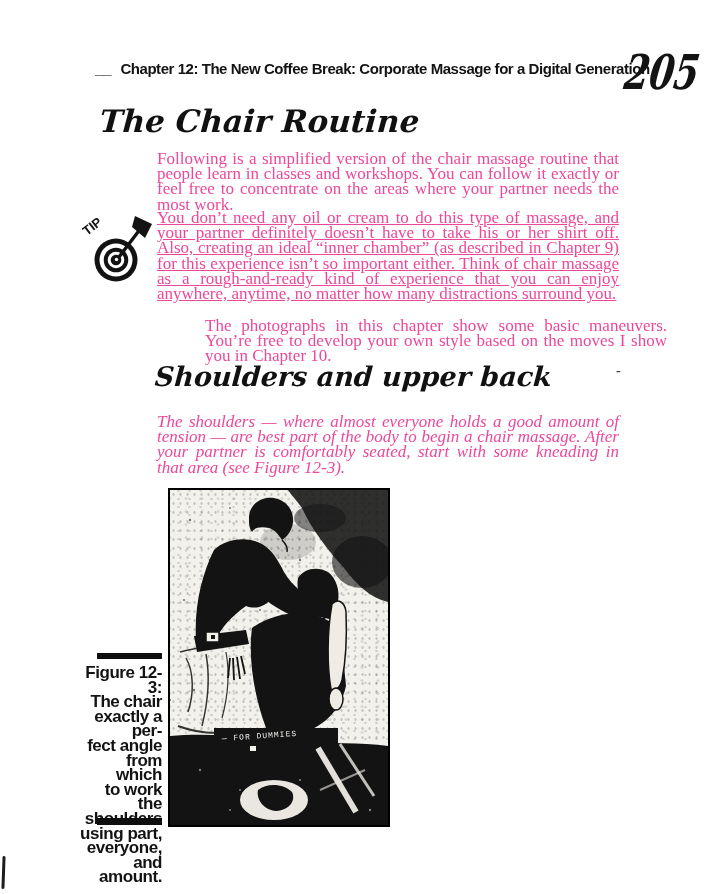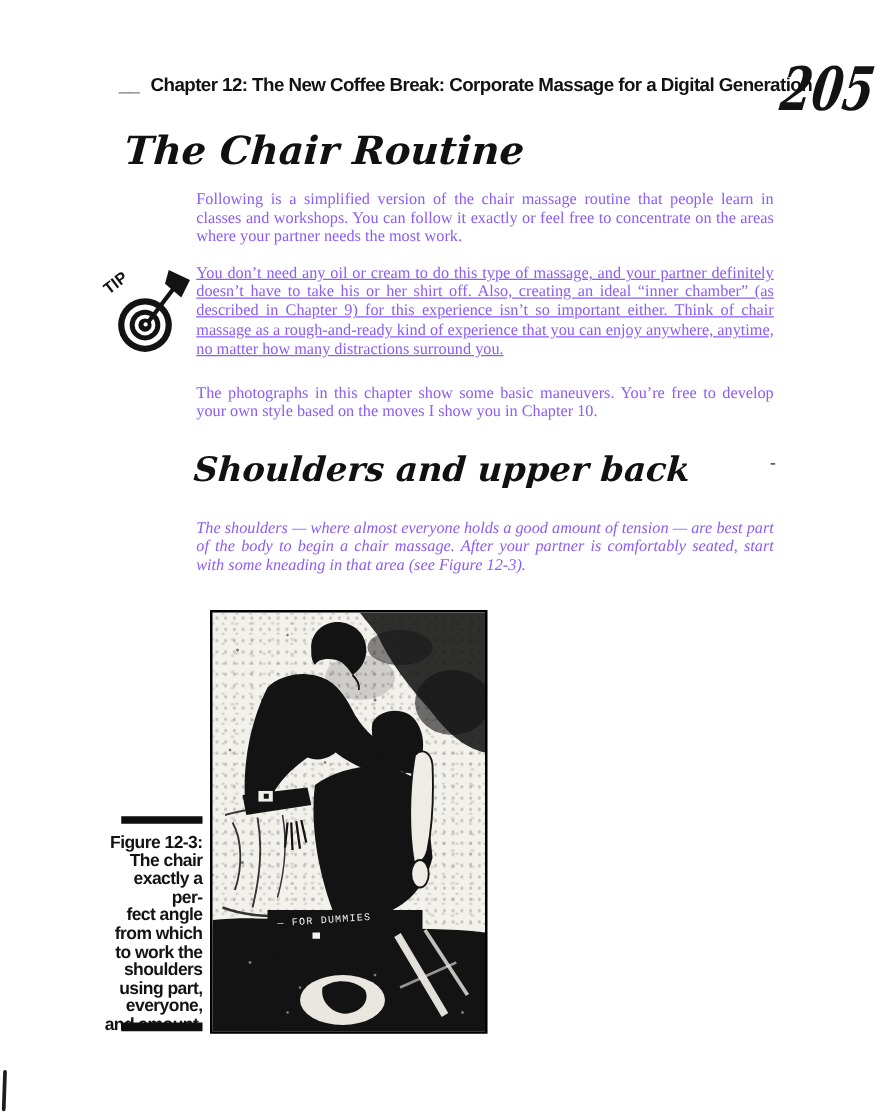--- a/index.html
+++ b/index.html
@@ -18,35 +18,35 @@
   
   .h1{position:absolute;left:101px;top:103px;margin:0;
     font-family:"DejaVu Serif",serif;font-style:italic;font-weight:bold;font-size:31px;
     transform:skewX(-4deg);transform-origin:left top;color:#111;}
   .h2{position:absolute;left:156px;top:361px;margin:0;
     font-family:"DejaVu Serif",serif;font-style:italic;font-weight:bold;font-size:27px;
     transform:skewX(-4deg);transform-origin:left top;color:#111;}
 
   
   .par{position:absolute;left:157px;width:462px;margin:0;
-    font-size:13px;line-height:15.2px;text-align:justify;color:#8b5cf6;}
-  .p1{top:151px;} .p2{top:210px;text-decoration:underline;} .p3{top:306px;} .p4{top:414px;font-style:italic;}
+    font-size:17px;line-height:15.2px;text-align:justify;color:#ec4899;}
+  .p1{top:151px;} .p2{top:210px;text-decoration:underline;} .p3{top:318px;margin-left:48px;} .p4{top:414px;font-style:italic;}
 
   .margin-mark{position:absolute;left:616px;top:363px;font-weight:bold;font-size:14px;color:#444;}
 
   
   .tip-icon{position:absolute;left:82px;top:211px;width:72px;height:80px;}
 
   
   .caption-rule{position:absolute;left:97px;width:65px;background:#0e0e0e;}
   .caption-rule.top{top:653px;height:6px;}
   .caption-rule.bottom{top:818px;height:7px;}
   .caption{position:absolute;left:80px;top:666px;width:82px;text-align:right;
     font-family:"Liberation Sans",sans-serif;font-weight:bold;color:#131313;
-    font-size:14px;line-height:14.6px;letter-spacing:-0.45px;}
+    font-size:17px;line-height:14.6px;letter-spacing:-0.45px;}
   .caption .line{display:block;}
 
   
   .photo{position:absolute;left:168px;top:488px;width:218px;height:335px;
     border:2px solid #000;background-color:#f3f1ec;
     background-image:
       radial-gradient(#00000030 0.8px, transparent 1.4px),
       radial-gradient(#00000026 1px, transparent 1.5px),
       radial-gradient(#0000001c 1.2px, transparent 1.9px);
     background-size:7px 9px,11px 8px,16px 13px;

